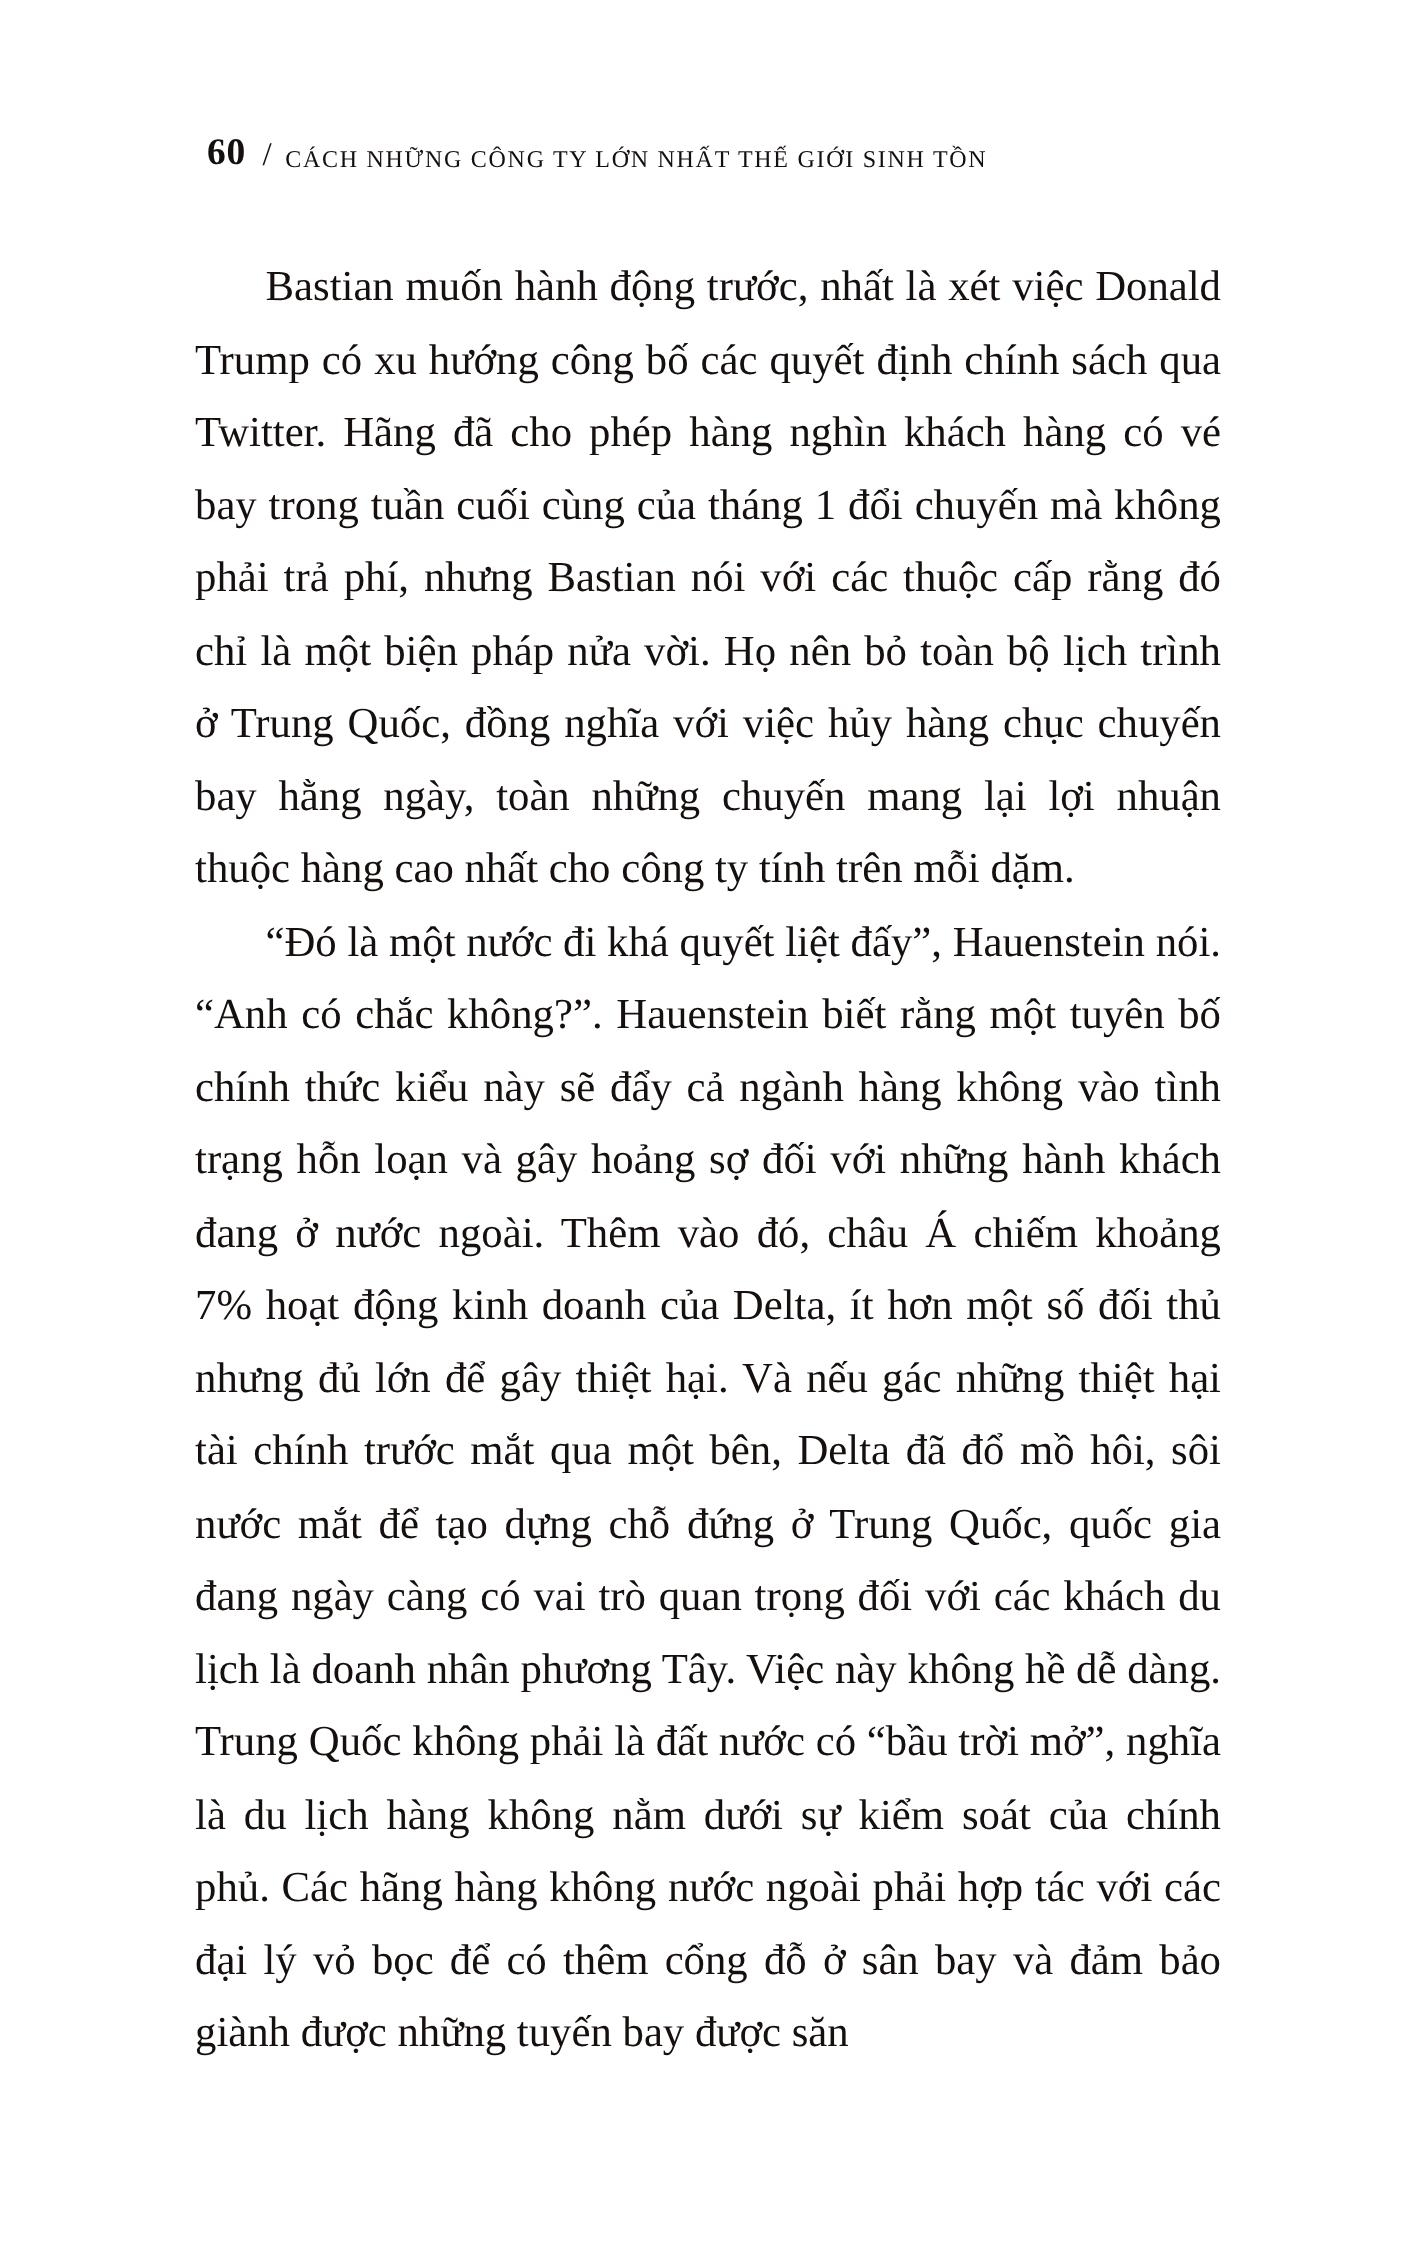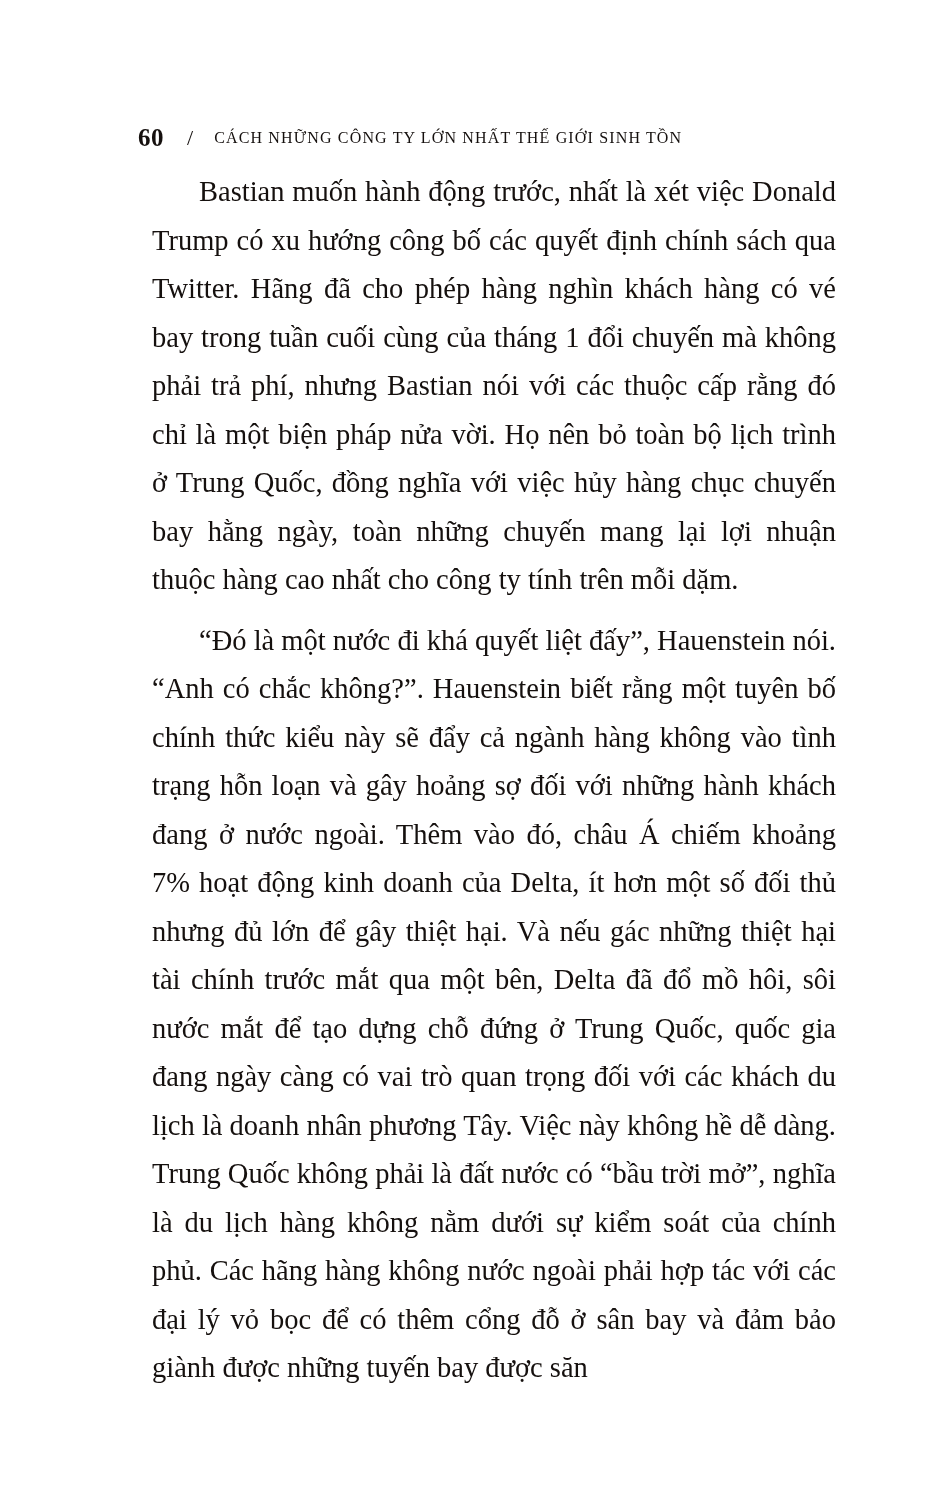--- a/index.html
+++ b/index.html
@@ -20,24 +20,23 @@
     height: 1500px;
     box-sizing: border-box;
     padding: 0;
   }
   .header {
     position: absolute;
     top: 88px;
     left: 138px;
     right: 138px;
     display: flex;
-    align-items: center;
-    gap: 12px;
+    align-items: flex-end;
+    gap: 0;
     font-family: "Liberation Serif", serif;
-    margin-top: 36px;
   }
   .folio {
     font-size: 25px;
     font-weight: bold;
     letter-spacing: 0.5px;
     color: #15100e;
   }
   .header-sep {
     font-size: 22px;
     margin: 0 9px 0 11px;
@@ -46,35 +45,35 @@
   .running-title {
     font-size: 16px;
     letter-spacing: 1.15px;
     color: #15100e;
     text-transform: uppercase;
     white-space: nowrap;
   }
   .body-text {
     position: absolute;
     top: 168px;
-    left: 152px;
+    left: 130px;
     width: 684px;
   }
   .para {
     margin: 0;
     font-size: 28.5px;
     line-height: 48.5px;
     text-align: justify;
     text-justify: inter-word;
     text-indent: 47px;
     color: #15100e;
     hyphens: none;
   }
   .para + .para {
-    margin-top: 12px;
+    margin-top: 0;
   }
   .para:last-child {
     text-align: justify;
   }
 </style>
 </head>
 <body>
 
 <div class="page">
 

